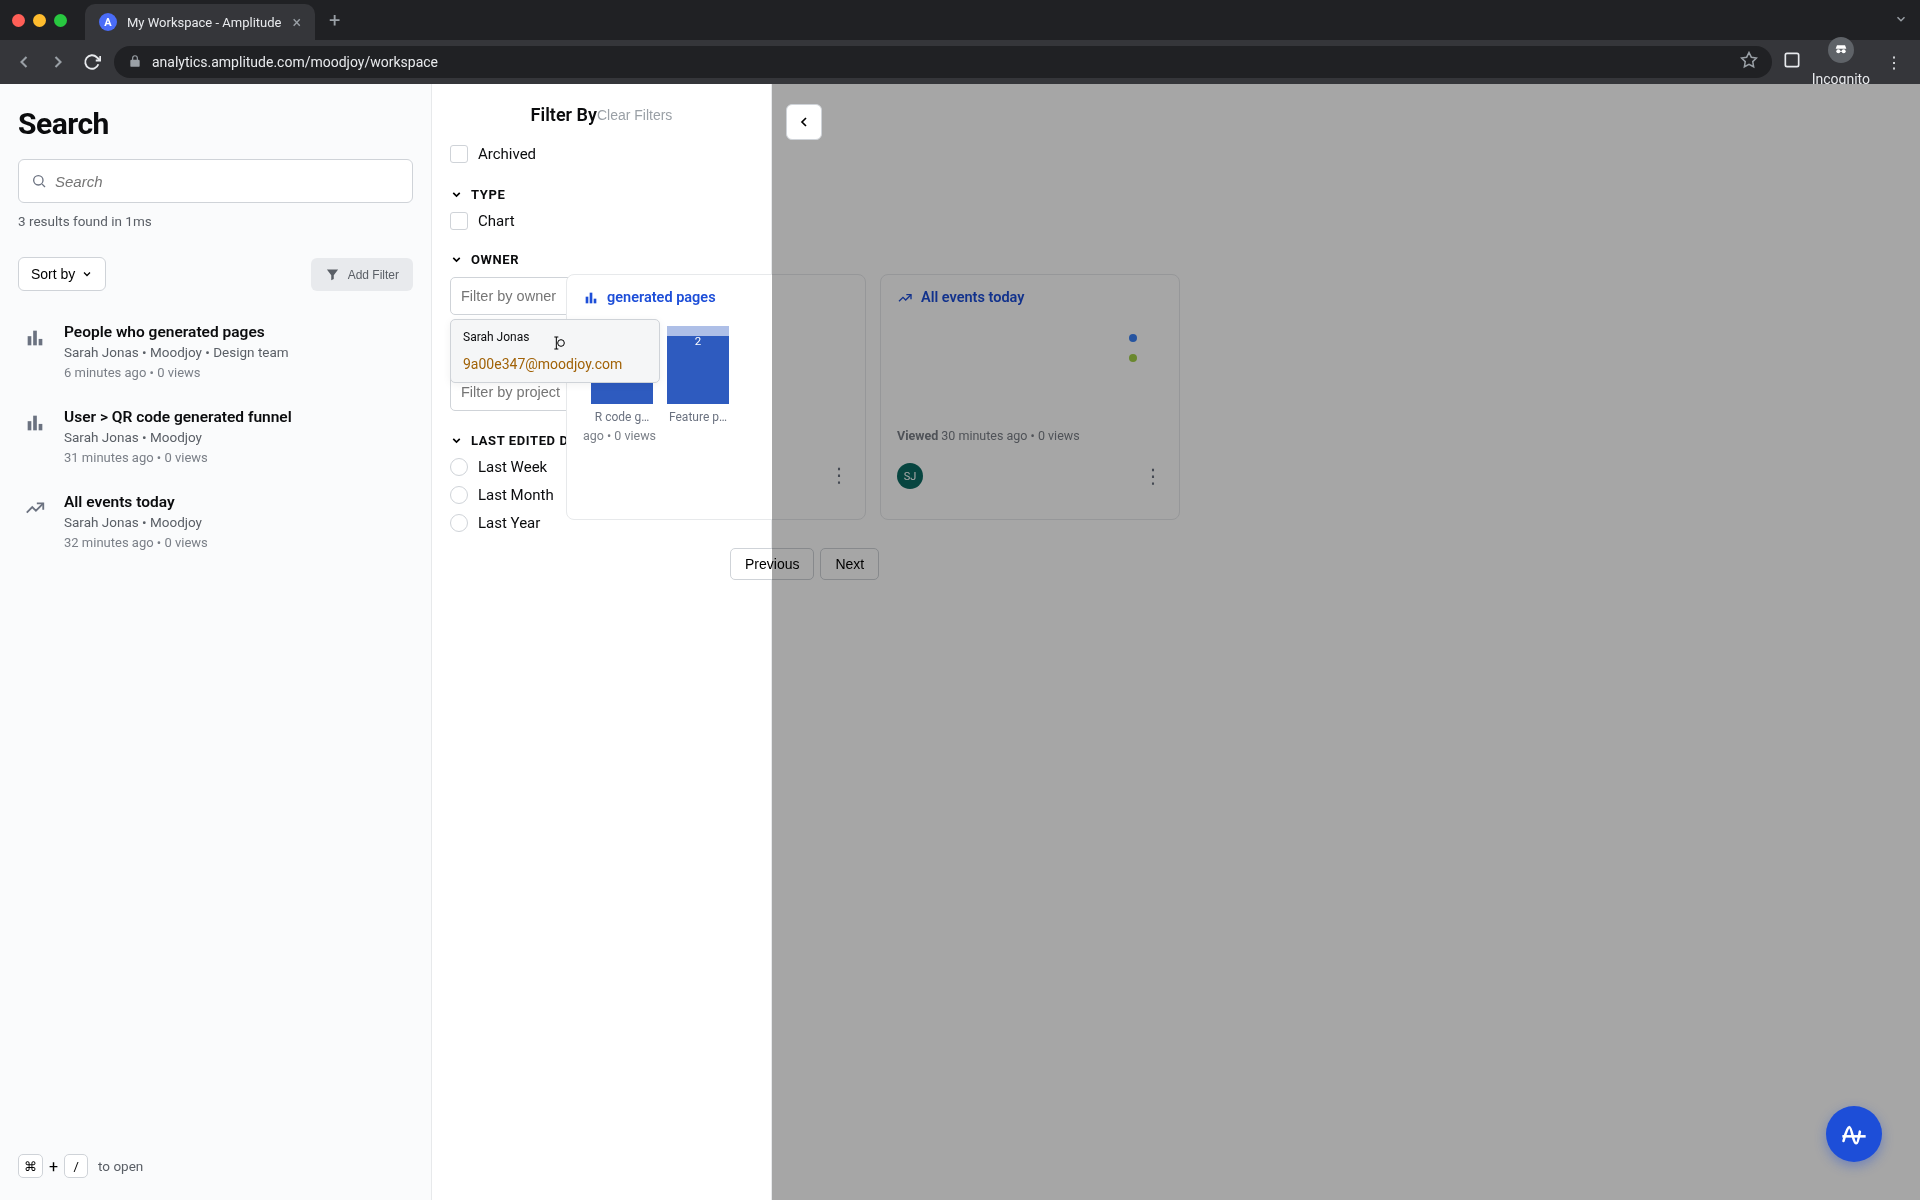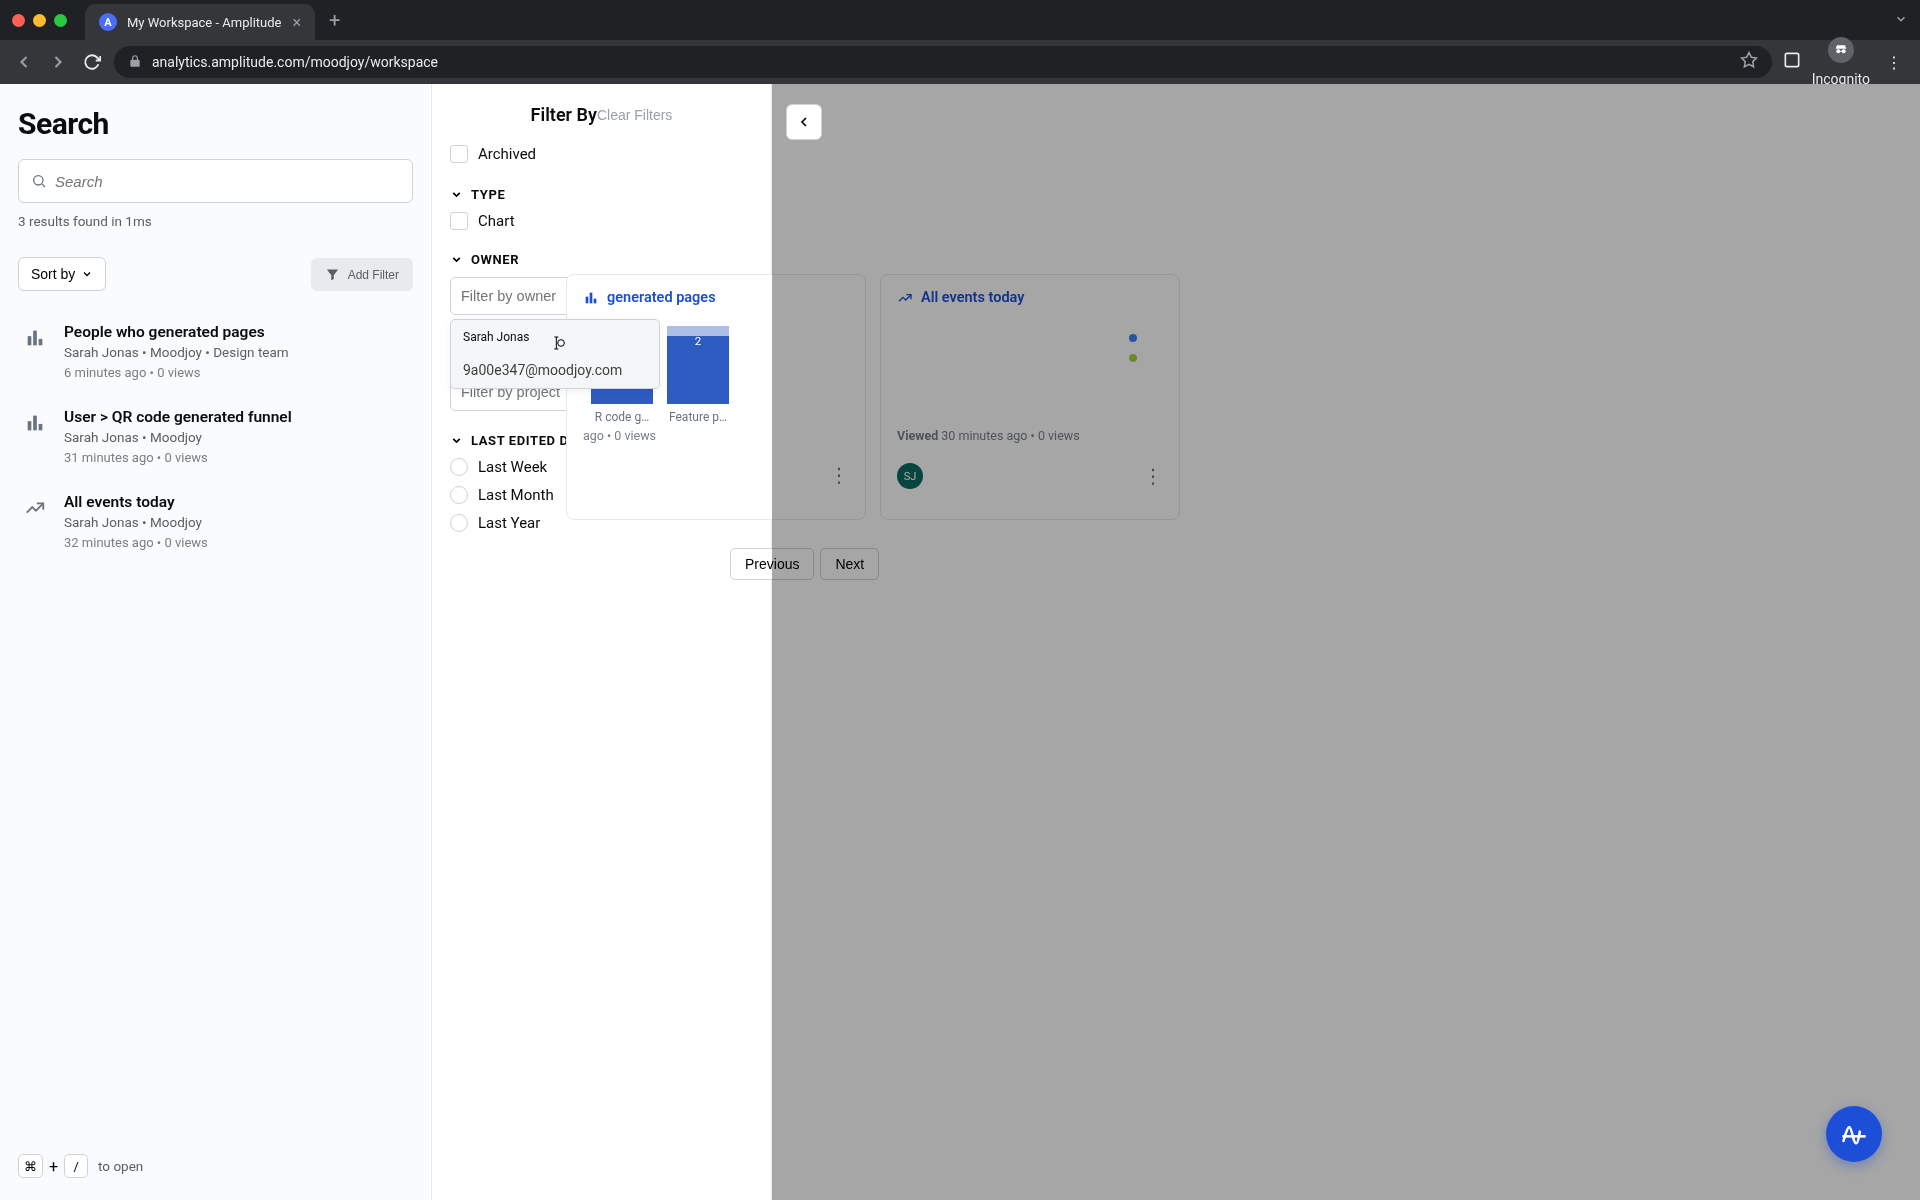--- a/index.html
+++ b/index.html
@@ -76,21 +76,21 @@
     .filter-section-title { font-size: 13px; font-weight: 700; letter-spacing: 0.6px; color: #0b0c0e; text-transform: uppercase; }
     .section-clear { margin-left: auto; font-size: 13px; color: #9aa0a6; cursor: pointer; background: none; border: none; }
     .filter-input { width: 100%; border: 1px solid #cfd3d8; border-radius: 5px; height: 38px; padding: 0 10px; font-size: 14.5px; color: #5a5f66; outline: none; }
 
     .radio-row { display: flex; align-items: center; gap: 10px; margin-bottom: 10px; }
     .radio { width: 18px; height: 18px; border: 1.5px solid #cfd3d8; border-radius: 50%; background: #fff; cursor: pointer; }
 
     
     .owner-popover { position: absolute; top: 42px; left: 0; width: 210px; background: #f5f6f7; border: 1px solid #cfd3d8; border-radius: 5px; padding: 10px 12px; z-index: 50; box-shadow: 0 2px 8px rgba(0,0,0,0.06); }
     .owner-name { font-size: 12px; color: #0b0c0e; }
-    .owner-email { font-size: 14px; color: #404040; margin-top: 18px; }
+    .owner-email { font-size: 14px; color: #a16207; margin-top: 12px; }
     .cursor-img { position: absolute; left: 100px; top: 15px; font-size: 14px; color: #000; pointer-events: none; }
 
     
     .main-area { flex: 1; position: relative; background: #fff; }
     .dim-overlay { position: absolute; inset: 0; background: rgba(0,0,0,0.35); z-index: 10; }
     .collapse-btn { position: absolute; left: 14px; top: 20px; z-index: 20; width: 36px; height: 36px; border: 1px solid #cfd3d8; border-radius: 6px; background: #fff; display: flex; align-items: center; justify-content: center; cursor: pointer; }
 
     .cards-row { position: absolute; top: 190px; left: -206px; right: 40px; display: flex; gap: 14px; }
     .card { width: 300px; height: 246px; background: #fff; border: 1px solid #e7e9eb; border-radius: 8px; padding: 14px 16px; position: relative; }
     .card-title { font-size: 14.5px; font-weight: 600; color: #1d4ed8; display: flex; align-items: center; gap: 8px; white-space: nowrap; overflow: hidden; text-overflow: ellipsis; margin-bottom: 8px; }

